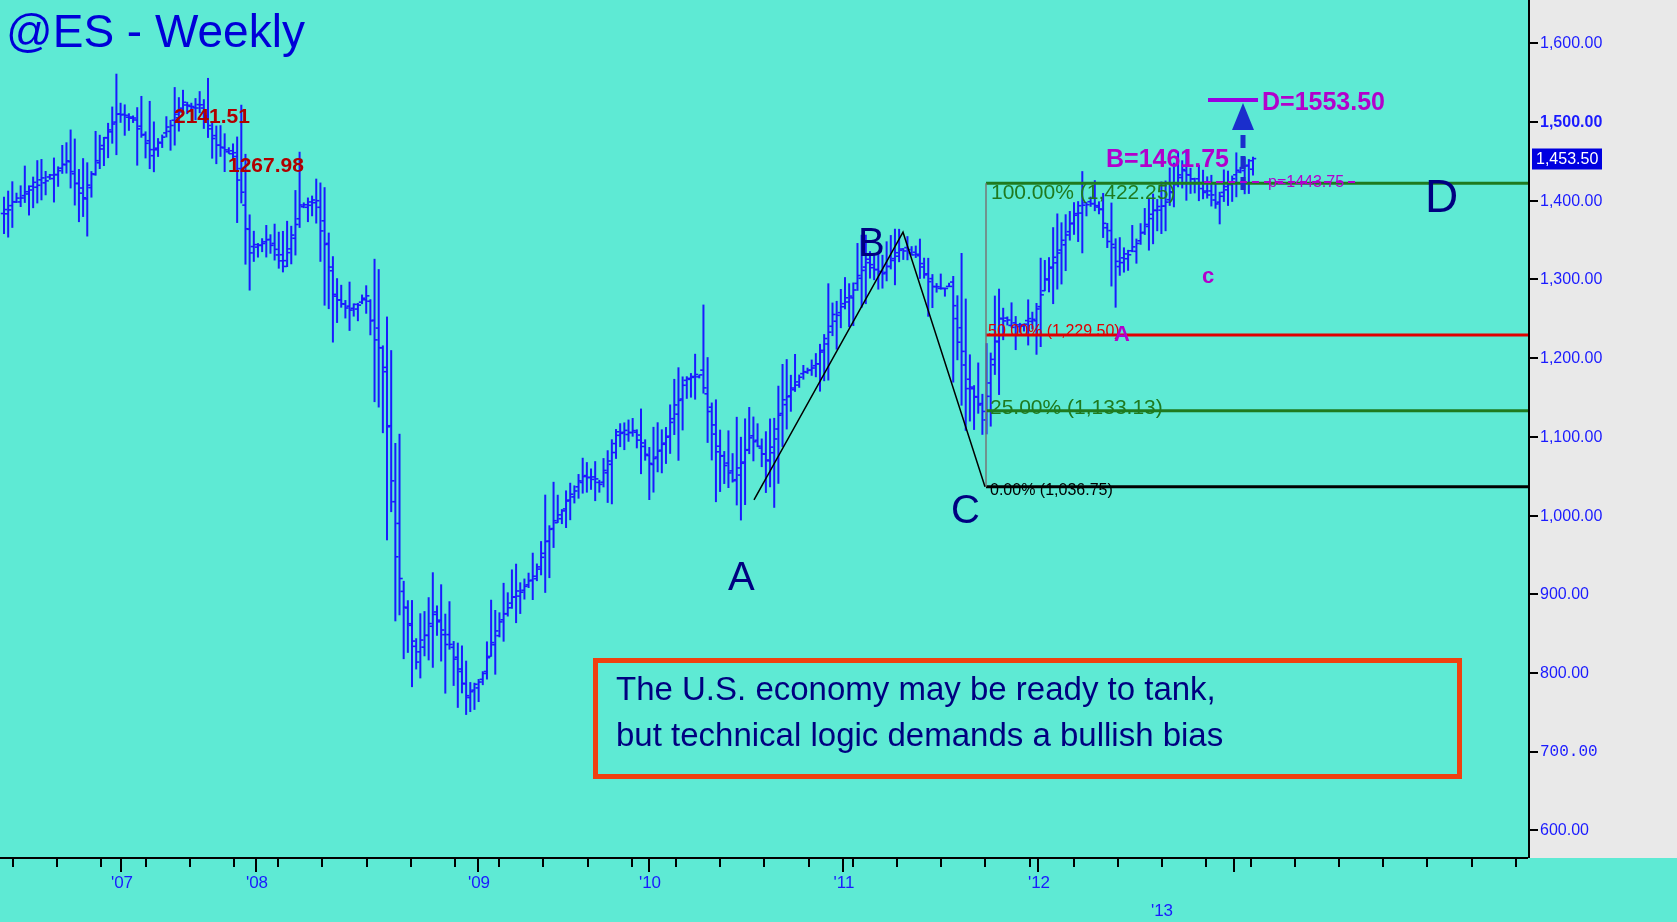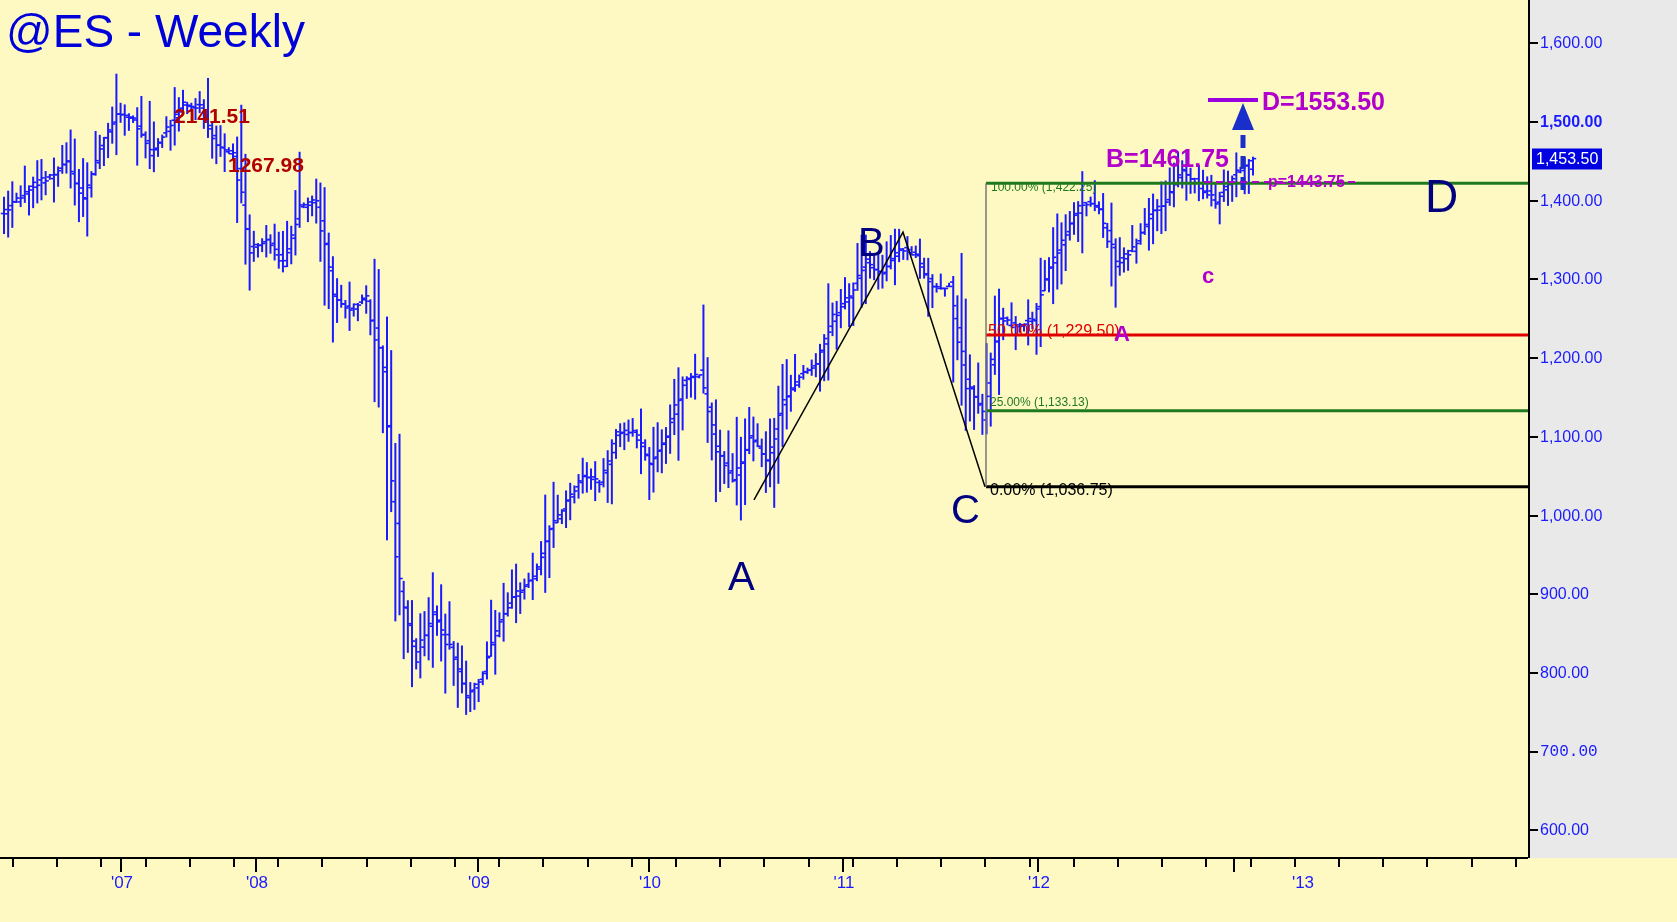--- a/index.html
+++ b/index.html
@@ -1,19 +1,19 @@
 <!DOCTYPE html>
 <html><head>
 <meta charset="utf-8">
 <style>
   html,body{margin:0;padding:0;background:#e9e9e9;}
   body{width:1677px;height:922px;position:relative;overflow:hidden;
        font-family:"Liberation Sans",sans-serif;background:#e9e9e9;}
 
-  #root{position:absolute;inset:0;background:#fef9c3;}
+  #root{position:absolute;inset:0;background:#5eead4;}
 
   
   #chart-title{position:absolute;left:6px;top:4px;font-size:46px;color:#0000d8;
     font-family:"Liberation Sans",sans-serif;letter-spacing:0px;white-space:nowrap;}
 
   
   #plot{position:absolute;left:0;top:0;width:1528px;height:858px;overflow:hidden;}
   #plot svg{display:block;}
 
   
@@ -32,22 +32,22 @@
   .xlabel{position:absolute;top:14px;font-size:17px;color:#1a1aff;
     transform:translateX(-50%);white-space:nowrap;}
 
   
   .anno{position:absolute;white-space:nowrap;}
   .lbl-red-bold{color:#b00000;font-weight:bold;font-size:21px;}
   .lbl-navy{color:#000080;font-size:40px;line-height:1;}
   .lbl-navy-d{color:#000080;font-size:46px;line-height:1;}
   .lbl-magenta-big{color:#b200cc;font-weight:bold;font-size:25px;}
   .lbl-magenta-sm{color:#b200cc;font-weight:bold;font-size:22px;}
-  .lbl-magenta-p{color:#b200cc;font-size:16px;font-weight:bold;}
-  .fib-green{color:#1f7a1f;font-size:12px;}
+  .lbl-magenta-p{color:#b200cc;font-size:16px;font-weight:normal;}
+  .fib-green{color:#1f7a1f;font-size:21px;}
   .fib-red{color:#e00000;font-size:16px;}
   .fib-black{color:#000000;font-size:16px;}
 
   
   #callout{position:absolute;left:593px;top:658px;width:869px;height:121px;
     border:5px solid #f04010;background:transparent;box-sizing:border-box;}
   #callout p{margin:0;color:#000080;font-size:33px;line-height:1.18;
      font-family:"Liberation Sans",sans-serif;padding:7px 0 0 18px;}
 </style>
 </head>
@@ -998,20 +998,24 @@
   <div class="anno lbl-navy" style="left:951px;top:489px;">C</div>
   <div class="anno lbl-navy-d" style="left:1425px;top:173px;">D</div>
 
   <div class="anno lbl-magenta-sm" style="left:1114px;top:321px;">A</div>
   <div class="anno lbl-magenta-sm" style="left:1202px;top:263px;">c</div>
 
   <div class="anno lbl-magenta-big" style="left:1106px;top:144px;">B=1461.75</div>
   <div class="anno lbl-magenta-big" style="left:1262px;top:87px;">D=1553.50</div>
   <div class="anno lbl-magenta-p" style="left:1268px;top:173px;">p=1443.75</div>
 
+  <div id="callout">
+    <p>The U.S. economy may be ready to tank,</p>
+    <p>but technical logic demands a bullish bias</p>
+  </div>
 
   <div id="price-axis">
       <div class="ytick-mark" style="top: 43.2936px;"></div>
       <div class="ytick" style="top: 43.2936px;">1,600.00</div>
       <div class="ytick-mark" style="top: 122.009px;"></div>
       <div class="ytick" style="top: 122.009px; font-weight: bold;">1,500.00</div>
       <div class="ytick-mark" style="top: 200.725px;"></div>
       <div class="ytick" style="top: 200.725px;">1,400.00</div>
       <div class="ytick-mark" style="top: 279.44px;"></div>
       <div class="ytick" style="top: 279.44px;">1,300.00</div>
@@ -1074,16 +1078,16 @@
       <div class="xlabel" style="left: 257px;">'08</div>
       <div class="xtick-mark" style="left: 477px; height: 13px;"></div>
       <div class="xlabel" style="left: 479px;">'09</div>
       <div class="xtick-mark" style="left: 648px; height: 13px;"></div>
       <div class="xlabel" style="left: 650px;">'10</div>
       <div class="xtick-mark" style="left: 842px; height: 13px;"></div>
       <div class="xlabel" style="left: 844px;">'11</div>
       <div class="xtick-mark" style="left: 1037px; height: 13px;"></div>
       <div class="xlabel" style="left: 1039px;">'12</div>
       <div class="xtick-mark" style="left: 1233px; height: 13px;"></div>
-      <div class="xlabel" style="left: 1303px;">'13</div>
+      <div class="xlabel" style="left: 1162px; margin-top: 28px;">'13</div>
     </div>
 
 </div>
 
 </body></html>

